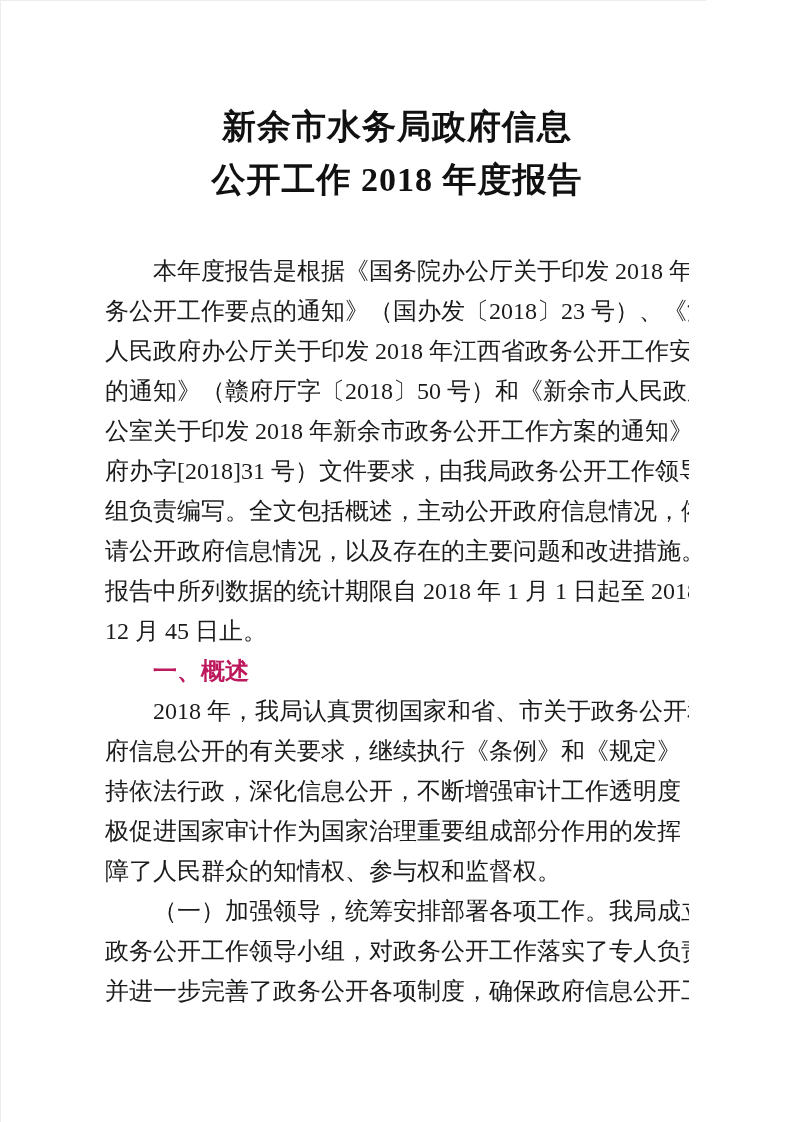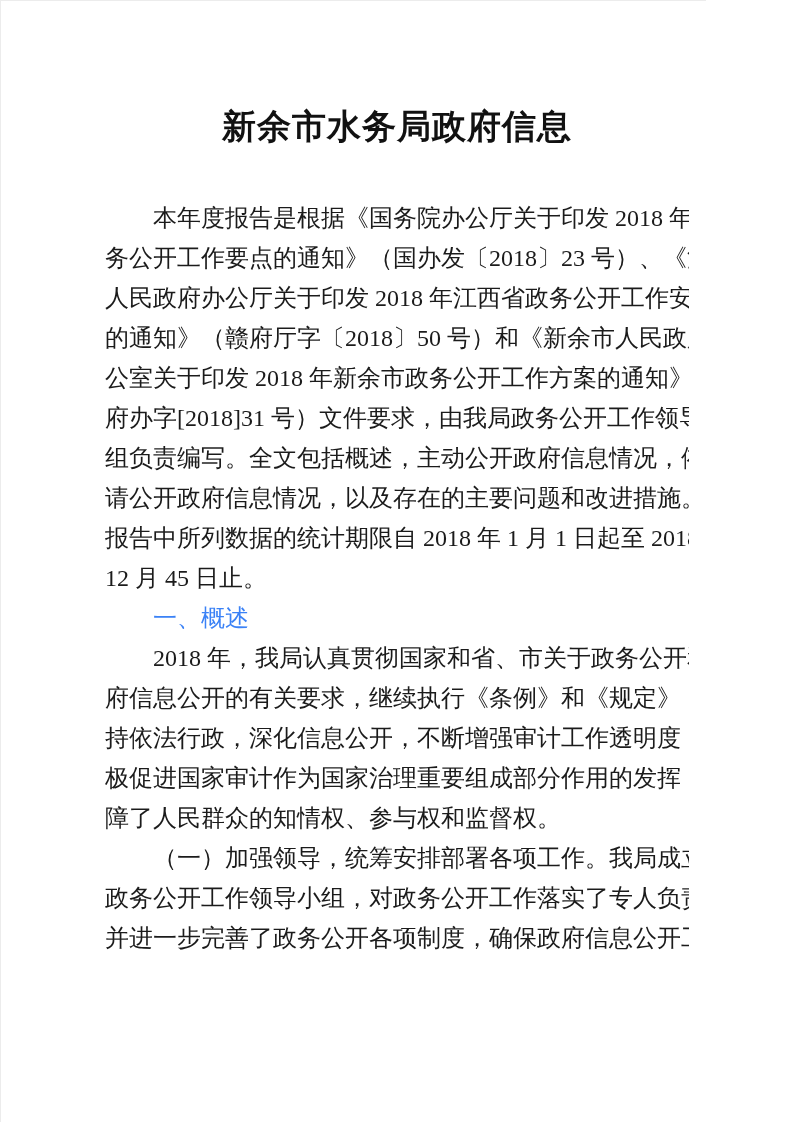--- a/index.html
+++ b/index.html
@@ -52,32 +52,33 @@
     text-align-last: justify;
   }
   .line.no-stretch {
     text-align-last: left;
     white-space: normal;
   }
   .line.indent {
     text-indent: 2em;
   }
   .line.heading {
-    font-weight: normal;
-    color: #3b82f6;
+    font-weight: bold;
+    color: #be185d;
   }
 </style>
 </head>
 <body>
 
 <div class="page">
   <div class="content">
 
     <h1 class="title">
       <div class="title-line">新余市水务局政府信息</div>
+      <div class="title-line">公开工作 2018 年度报告</div>
     </h1>
 
     <div class="doc-body">
 
       <div class="line indent">本年度报告是根据《国务院办公厅关于印发 2018 年政</div>
       <div class="line">务公开工作要点的通知》（国办发〔2018〕23 号）、《江西省</div>
       <div class="line">人民政府办公厅关于印发 2018 年江西省政务公开工作安排</div>
       <div class="line">的通知》（赣府厅字〔2018〕50 号）和《新余市人民政府办</div>
       <div class="line">公室关于印发 2018 年新余市政务公开工作方案的通知》（余</div>
       <div class="line">府办字[2018]31 号）文件要求，由我局政务公开工作领导小</div>

